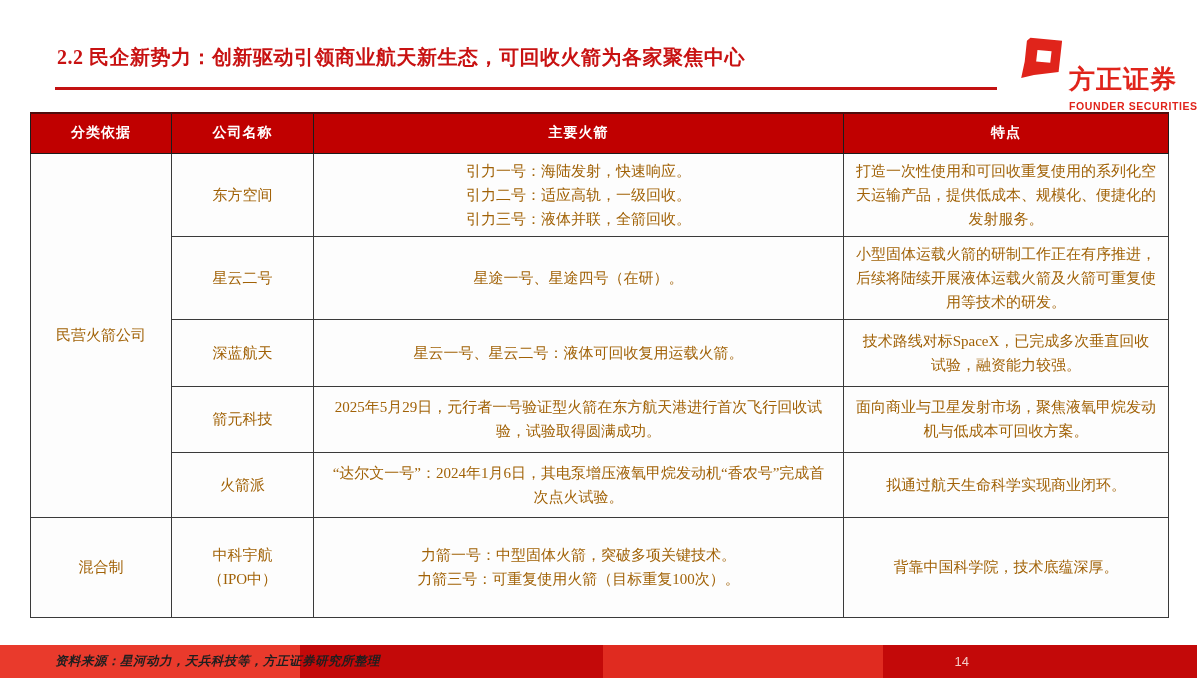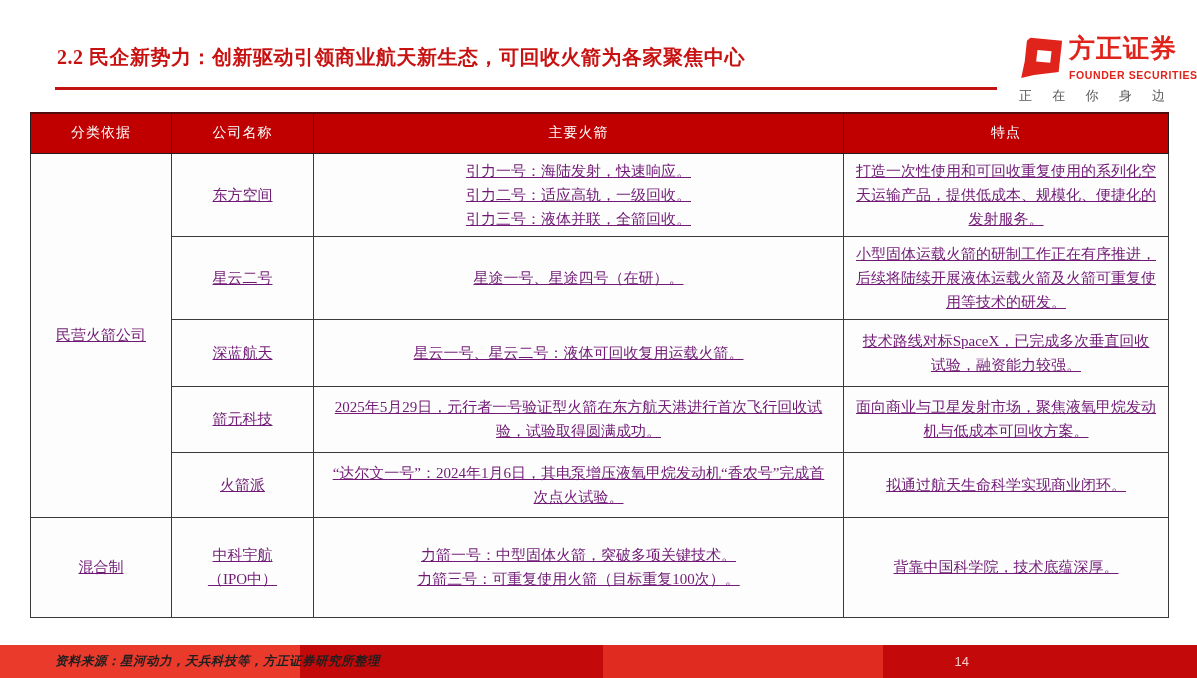--- a/index.html
+++ b/index.html
@@ -35,20 +35,21 @@
     right: 30px; top: 34px;
     width: 148px;
   }
   .logo-row { display: flex; align-items: flex-start; }
   .logo-mark { width: 44px; height: 46px; flex: 0 0 auto; margin-right: 6px; }
   .logo-text { display: flex; flex-direction: column; }
   .logo-cn {
     font-size: 26px; font-weight: bold; color: #e0241b;
     letter-spacing: 1px; line-height: 1.1; white-space: nowrap;
     font-family: "Liberation Sans", sans-serif;
+    margin-top: 31px;
   }
   .logo-en {
     font-size: 10.5px; font-weight: bold; color: #e0241b;
     letter-spacing: 0.6px; margin-top: 6px; white-space: nowrap;
   }
   .logo-slogan {
     margin-top: 6px;
     font-size: 13px; color: #595757;
     display: flex; justify-content: space-between;
     width: 146px;
@@ -67,38 +68,37 @@
   }
   .col-cat { width: 141px; }
   .col-com { width: 142px; }
   .col-roc { width: 530px; }
   .col-fea { width: 325px; }
 
   table.companies th {
     background: #c00000;
     color: #ffffff;
     font-size: 14px;
-    font-weight: normal;
+    font-weight: bold;
     height: 40px;
     border: 1px solid #1c1c1c;
     text-align: center;
     vertical-align: middle;
     letter-spacing: 1px;
   }
   table.companies td {
     border: 1px solid #3a3a3a;
     background: #fdfdfd;
-    color: #701a75;
+    color: #a16207;
     font-size: 15px;
     text-align: center;
     vertical-align: middle;
     padding: 5px 12px;
     line-height: 1.6;
     font-family: "Liberation Serif", "DejaVu Serif", serif;
-    text-decoration: underline;
   }
   tbody tr:nth-child(1) { height: 81px; }
   tbody tr:nth-child(2) { height: 77px; }
   tbody tr:nth-child(3) { height: 67px; }
   tbody tr:nth-child(4) { height: 66px; }
   tbody tr:nth-child(5) { height: 65px; }
   tbody tr:nth-child(6) { height: 100px; }
 
   
   .footer-bar {

